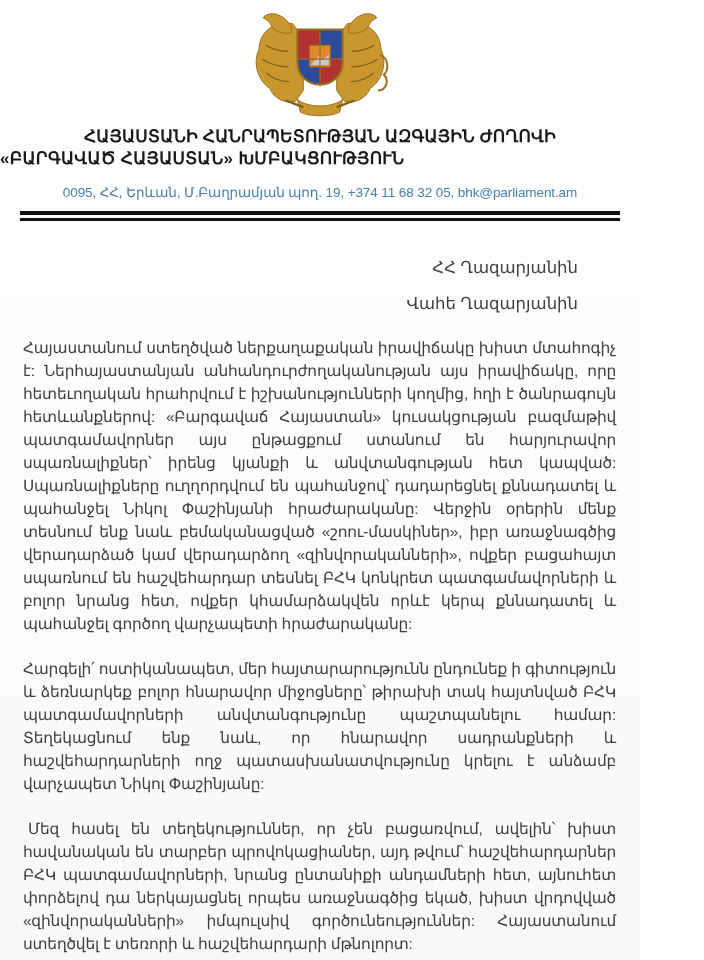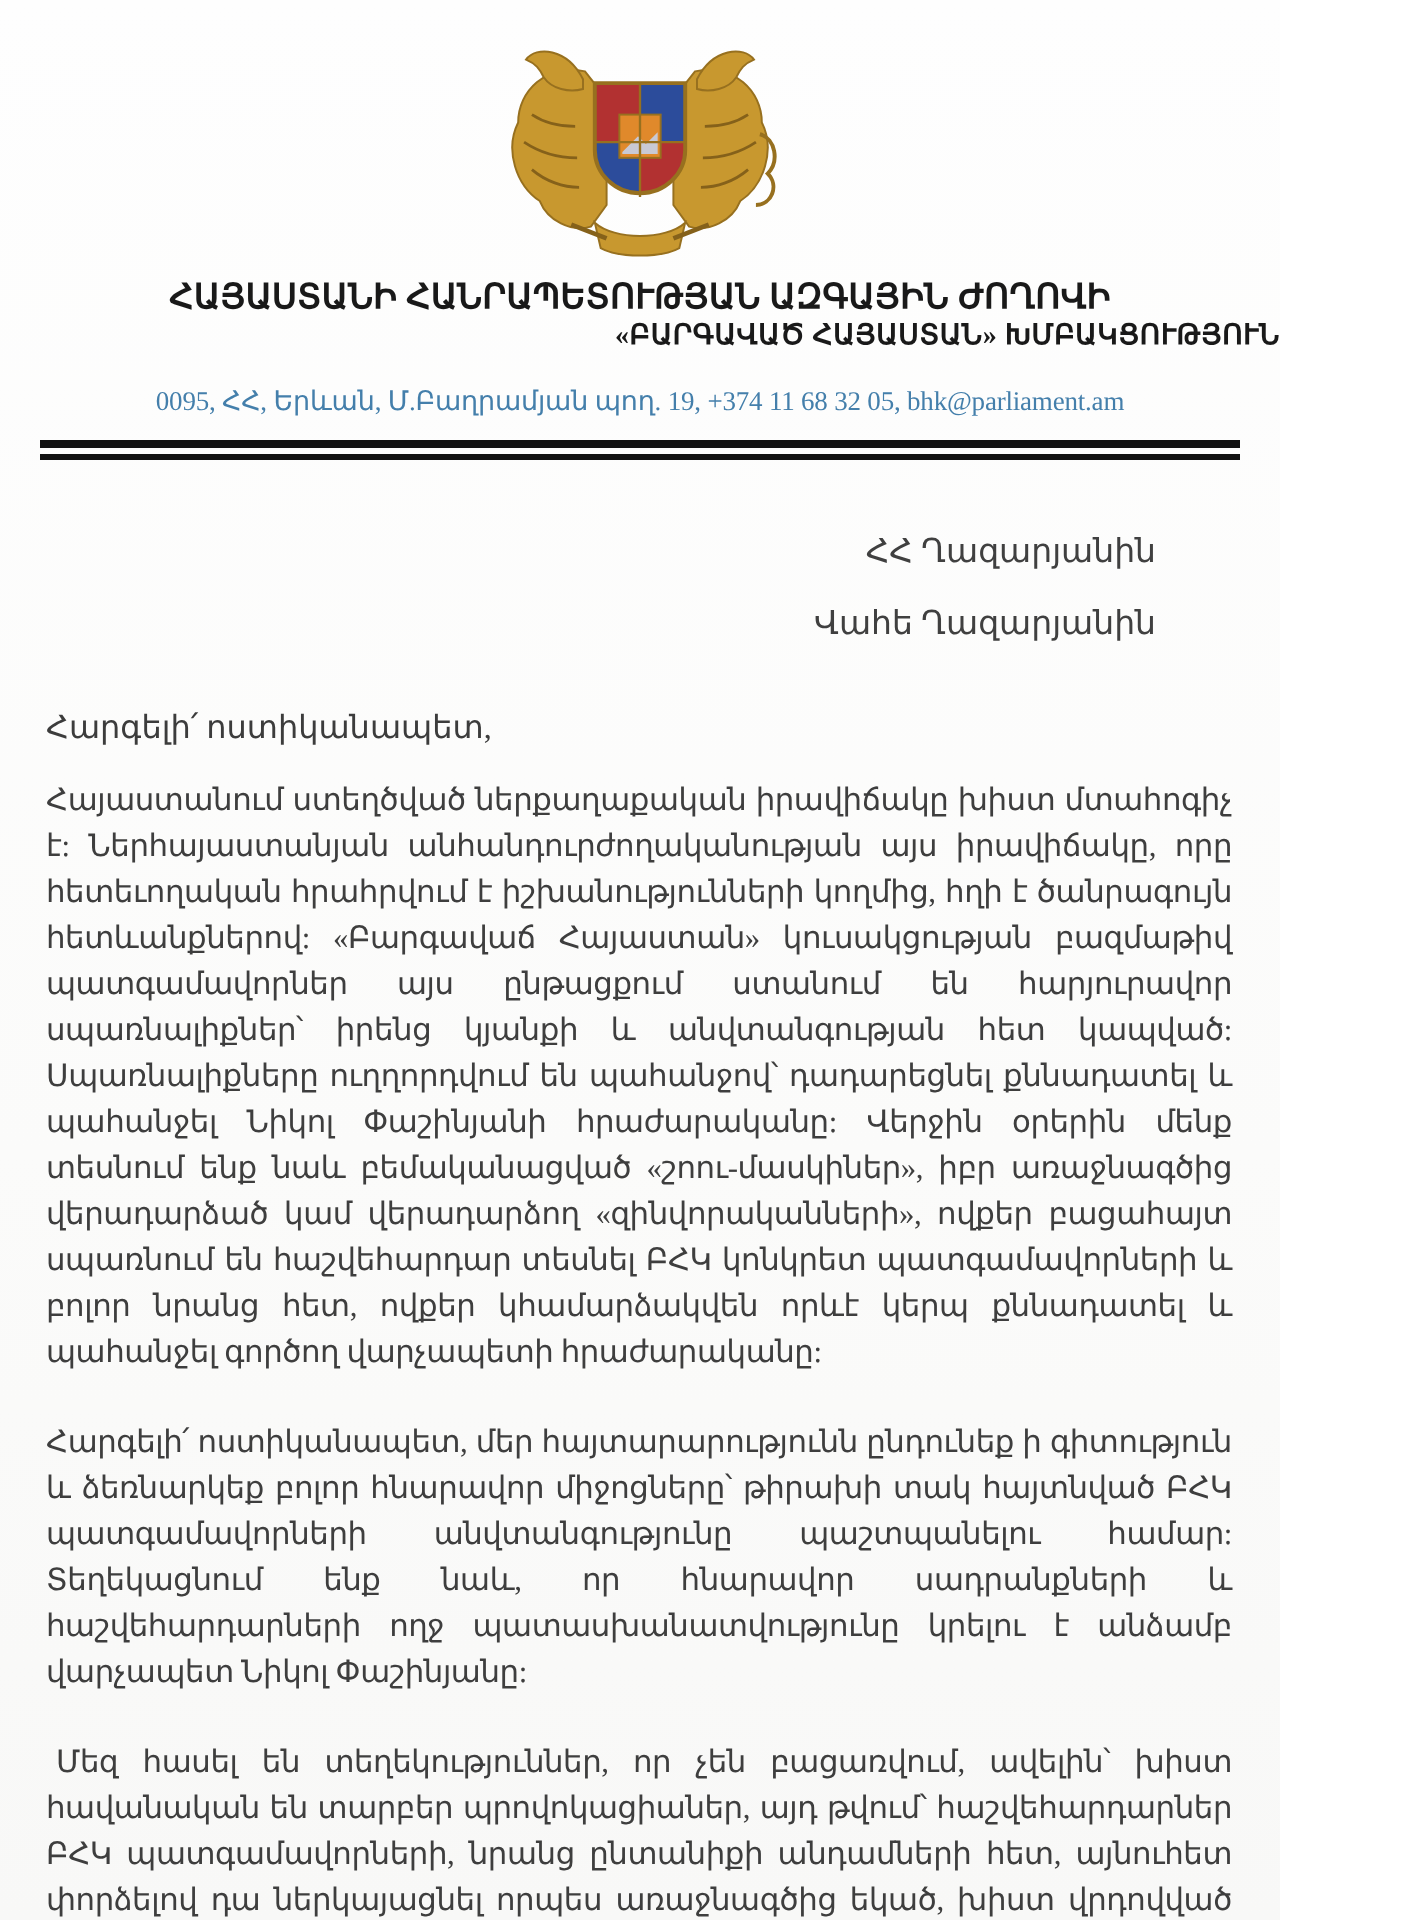--- a/index.html
+++ b/index.html
@@ -1,31 +1,31 @@
 <!DOCTYPE html>
 <html lang="hy"><head>
 <meta charset="utf-8">
 <style>
   html,body{margin:0;padding:0;background:#ffffff;}
   .page{
     width:640px;height:960px;overflow:hidden;position:relative;
     background:linear-gradient(180deg,#fefefe 0%,#fbfbfa 60%,#f8f8f7 100%);
-    font-family:Liberation Serif, serif;
+    font-family:Liberation Sans, sans-serif;
     color:#3c3c3c;
     box-sizing:border-box;
-    padding-top:18px;
+    padding-top:6px;
   }
   .crest{width:150px;height:112px;margin:0 auto;display:block;}
   .org1{
     margin-top:8px;text-align:center;font-weight:bold;color:#191919;
     font-size:17px;letter-spacing:0.2px;line-height:1.25;
   }
   .org2{
-    text-align:right;font-weight:bold;color:#191919;
-    font-size:14px;letter-spacing:0.3px;line-height:1.25;margin-top:1px;
+    text-align:left;font-weight:bold;color:#191919;
+    font-size:17px;letter-spacing:0.3px;line-height:1.25;margin-top:1px;
   }
   .contact{
     margin-top:14px;text-align:center;font-size:13.5px;letter-spacing:-0.1px;
   }
   .divider{
     margin:11px 20px 0 20px;height:3px;
     border-top:4px solid #121212;border-bottom:3px solid #121212;
   }
   .addressee{
     margin-top:28px;text-align:right;padding-right:62px;
@@ -84,19 +84,18 @@
     <div class="org2">«ԲԱՐԳԱՎԱԾ ՀԱՅԱՍՏԱՆ» ԽՄԲԱԿՑՈՒԹՅՈՒՆ</div>
     <div class="contact" style="color:#447fab;">0095, ՀՀ, Երևան, Մ.Բաղրամյան պող. 19, +374 11 68 32 05, bhk@parliament.am</div>
     <div class="divider"></div>
   </header>
 
   <div class="addressee">
     <div>ՀՀ Ղազարյանին</div>
     <div>Վահե Ղազարյանին</div>
   </div>
 
-  <div class="greeting">Հարգելի՛ ոստիկանապետ,</div>
 
   <p class="para first">Հայաստանում ստեղծված ներքաղաքական իրավիճակը խիստ մտահոգիչ է: Ներհայաստանյան անհանդուրժողականության այս իրավիճակը, որը հետեւողական հրահրվում է իշխանությունների կողմից, հղի է ծանրագույն հետևանքներով: «Բարգավաճ Հայաստան» կուսակցության բազմաթիվ պատգամավորներ այս ընթացքում ստանում են հարյուրավոր սպառնալիքներ՝ իրենց կյանքի և անվտանգության հետ կապված: Սպառնալիքները ուղղորդվում են պահանջով՝ դադարեցնել քննադատել և պահանջել Նիկոլ Փաշինյանի հրաժարականը: Վերջին օրերին մենք տեսնում ենք նաև բեմականացված «շոու-մասկիներ», իբր առաջնագծից վերադարձած կամ վերադարձող «զինվորականների», ովքեր բացահայտ սպառնում են հաշվեհարդար տեսնել ԲՀԿ կոնկրետ պատգամավորների և բոլոր նրանց հետ, ովքեր կհամարձակվեն որևէ կերպ քննադատել և պահանջել գործող վարչապետի հրաժարականը:</p>
   <p class="para">Հարգելի՛ ոստիկանապետ, մեր հայտարարությունն ընդունեք ի գիտություն և ձեռնարկեք բոլոր հնարավոր միջոցները՝ թիրախի տակ հայտնված ԲՀԿ պատգամավորների անվտանգությունը պաշտպանելու համար: Տեղեկացնում ենք նաև, որ հնարավոր սադրանքների և հաշվեհարդարների ողջ պատասխանատվությունը կրելու է անձամբ վարչապետ Նիկոլ Փաշինյանը:</p>
   <p class="para indent">Մեզ հասել են տեղեկություններ, որ չեն բացառվում, ավելին՝ խիստ հավանական են տարբեր պրովոկացիաներ, այդ թվում՝ հաշվեհարդարներ ԲՀԿ պատգամավորների, նրանց ընտանիքի անդամների հետ, այնուհետ փորձելով դա ներկայացնել որպես առաջնագծից եկած, խիստ վրդովված «զինվորականների» իմպուլսիվ գործունեություններ: Հայաստանում ստեղծվել է տեռորի և հաշվեհարդարի մթնոլորտ:</p>
 
 </div>
 
 </body></html>

